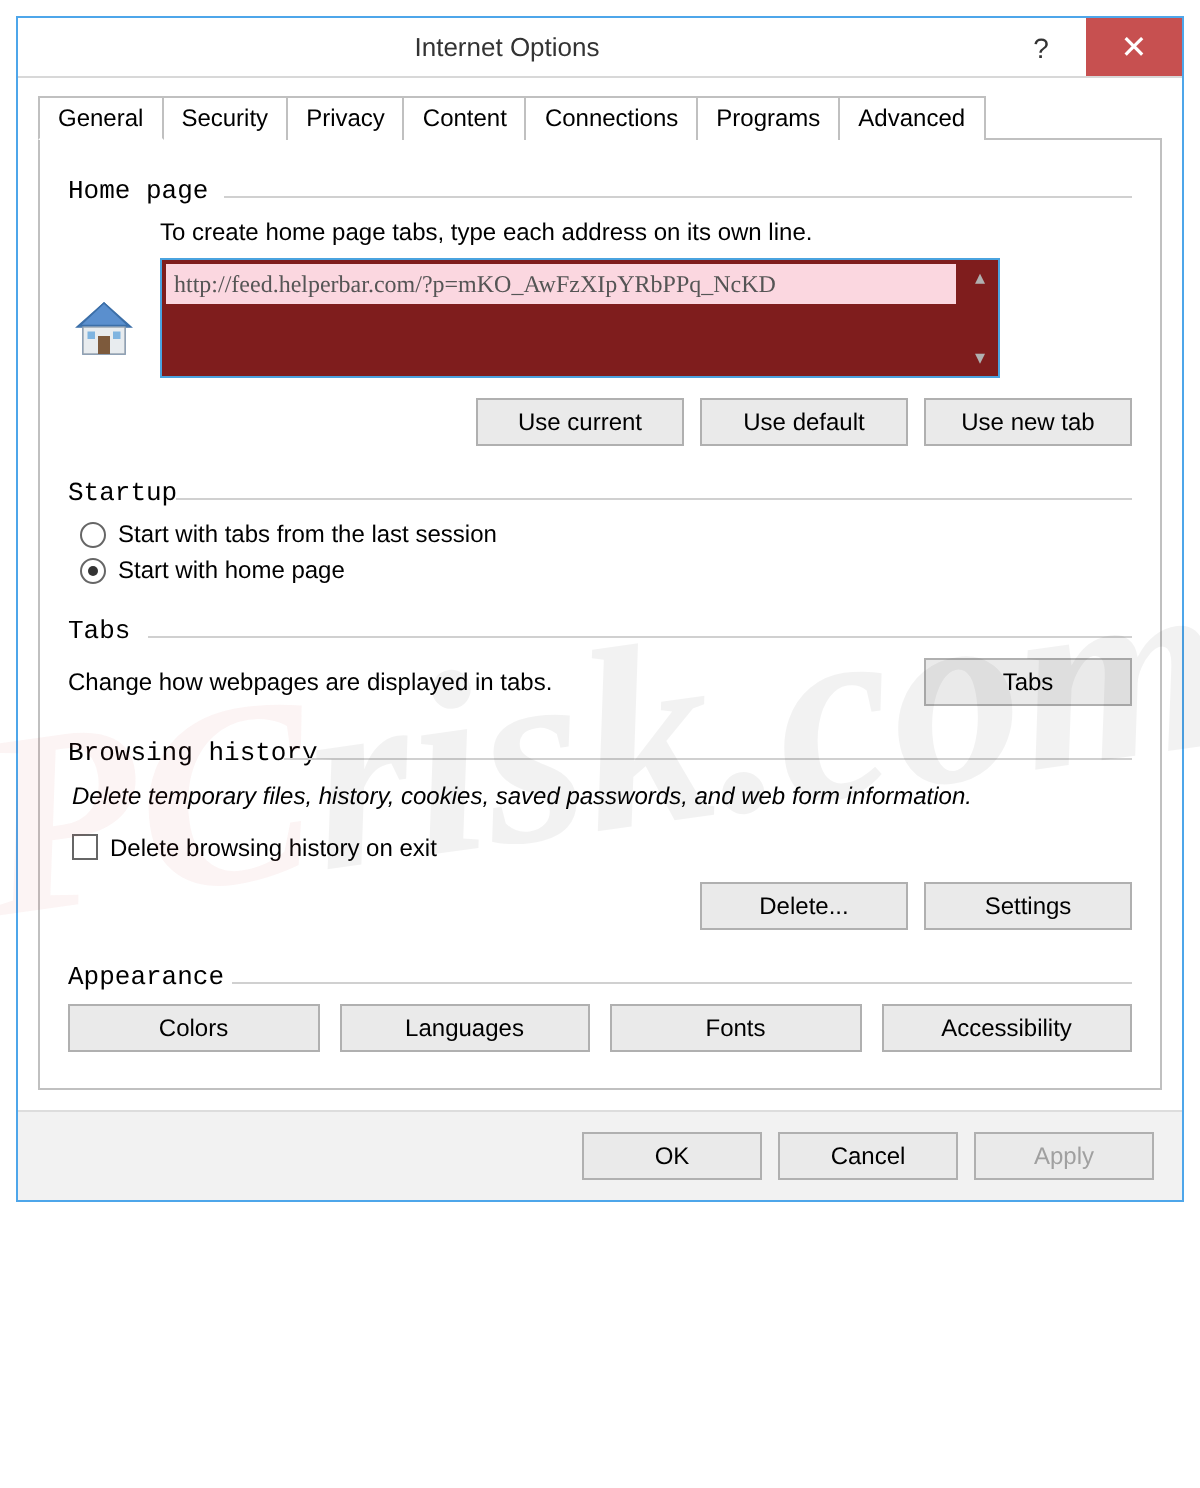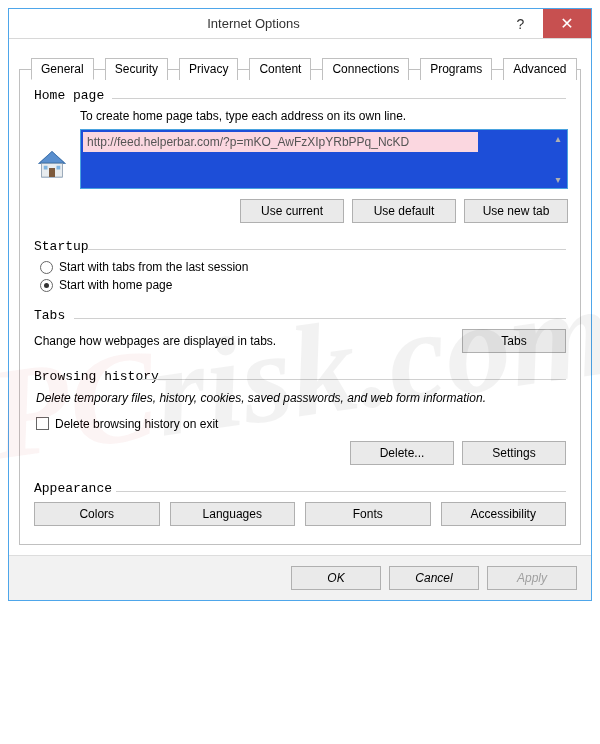--- a/index.html
+++ b/index.html
@@ -62,24 +62,23 @@
     border-bottom: 1px solid #c0c0c0;
     margin-bottom: 0;
   }
   .tab {
     border: 1px solid #c0c0c0;
     border-bottom: none;
     padding: 3px 9px;
     background: #fff;
     font-size: 12px;
     position: relative;
-    top: 11px;
+    top: 1px;
     cursor: pointer;
     margin-right: -1px;
-    margin-left: 12px;
   }
   .tab.active {
     background: #fff;
     border-bottom: 1px solid #fff;
     z-index: 2;
   }
   .tab-panel {
     border: 1px solid #c0c0c0;
     border-top: none;
     padding: 10px 14px 14px 14px;
@@ -99,25 +98,26 @@
     top: 10px;
     right: 0;
     height: 1px;
     background: #d0d0d0;
   }
   .hp-row { display: flex; align-items: center; gap: 10px; margin-top: 4px;}
   .house-icon svg { width: 36px; height: 36px; }
   .hp-text { font-size: 12px; margin-bottom: 6px; }
   .url-box {
     border: 1px solid #4aa3df;
-    width: 488px;
+    width: 420px;
     height: 60px;
     padding: 2px;
     position: relative;
-    background: #1d4ed8;
+    background: #7f1d1d;
+    font-family: Liberation Serif, serif;
   }
   .url-text {
     background: #fbd7e0;
     color: #555;
     padding: 2px 4px;
     font-size: 12px;
     line-height: 16px;
     white-space: nowrap;
     overflow: hidden;
     width: 395px;
@@ -159,21 +159,20 @@
   .appearance-row { display: flex; gap: 10px; margin-top: 6px;}
   .appearance-row .btn { flex: 1; min-width: 0;}
   .dialog-buttons {
     display: flex; gap: 8px; justify-content: flex-end;
     border-top: 1px solid #ddd;
     padding: 10px 14px;
     background: #f2f2f2;
   }
   .btn-main {
     min-width: 90px;
-    font-style: italic;
   }
   .btn-disabled { color: #a0a0a0; }
   .watermark {
     position: absolute;
     top: 50%; left: 50%;
     transform: translate(-50%, -50%) rotate(-8deg);
     font-size: 130px;
     font-weight: bold;
     color: rgba(0,0,0,0.05);
     font-style: italic;

